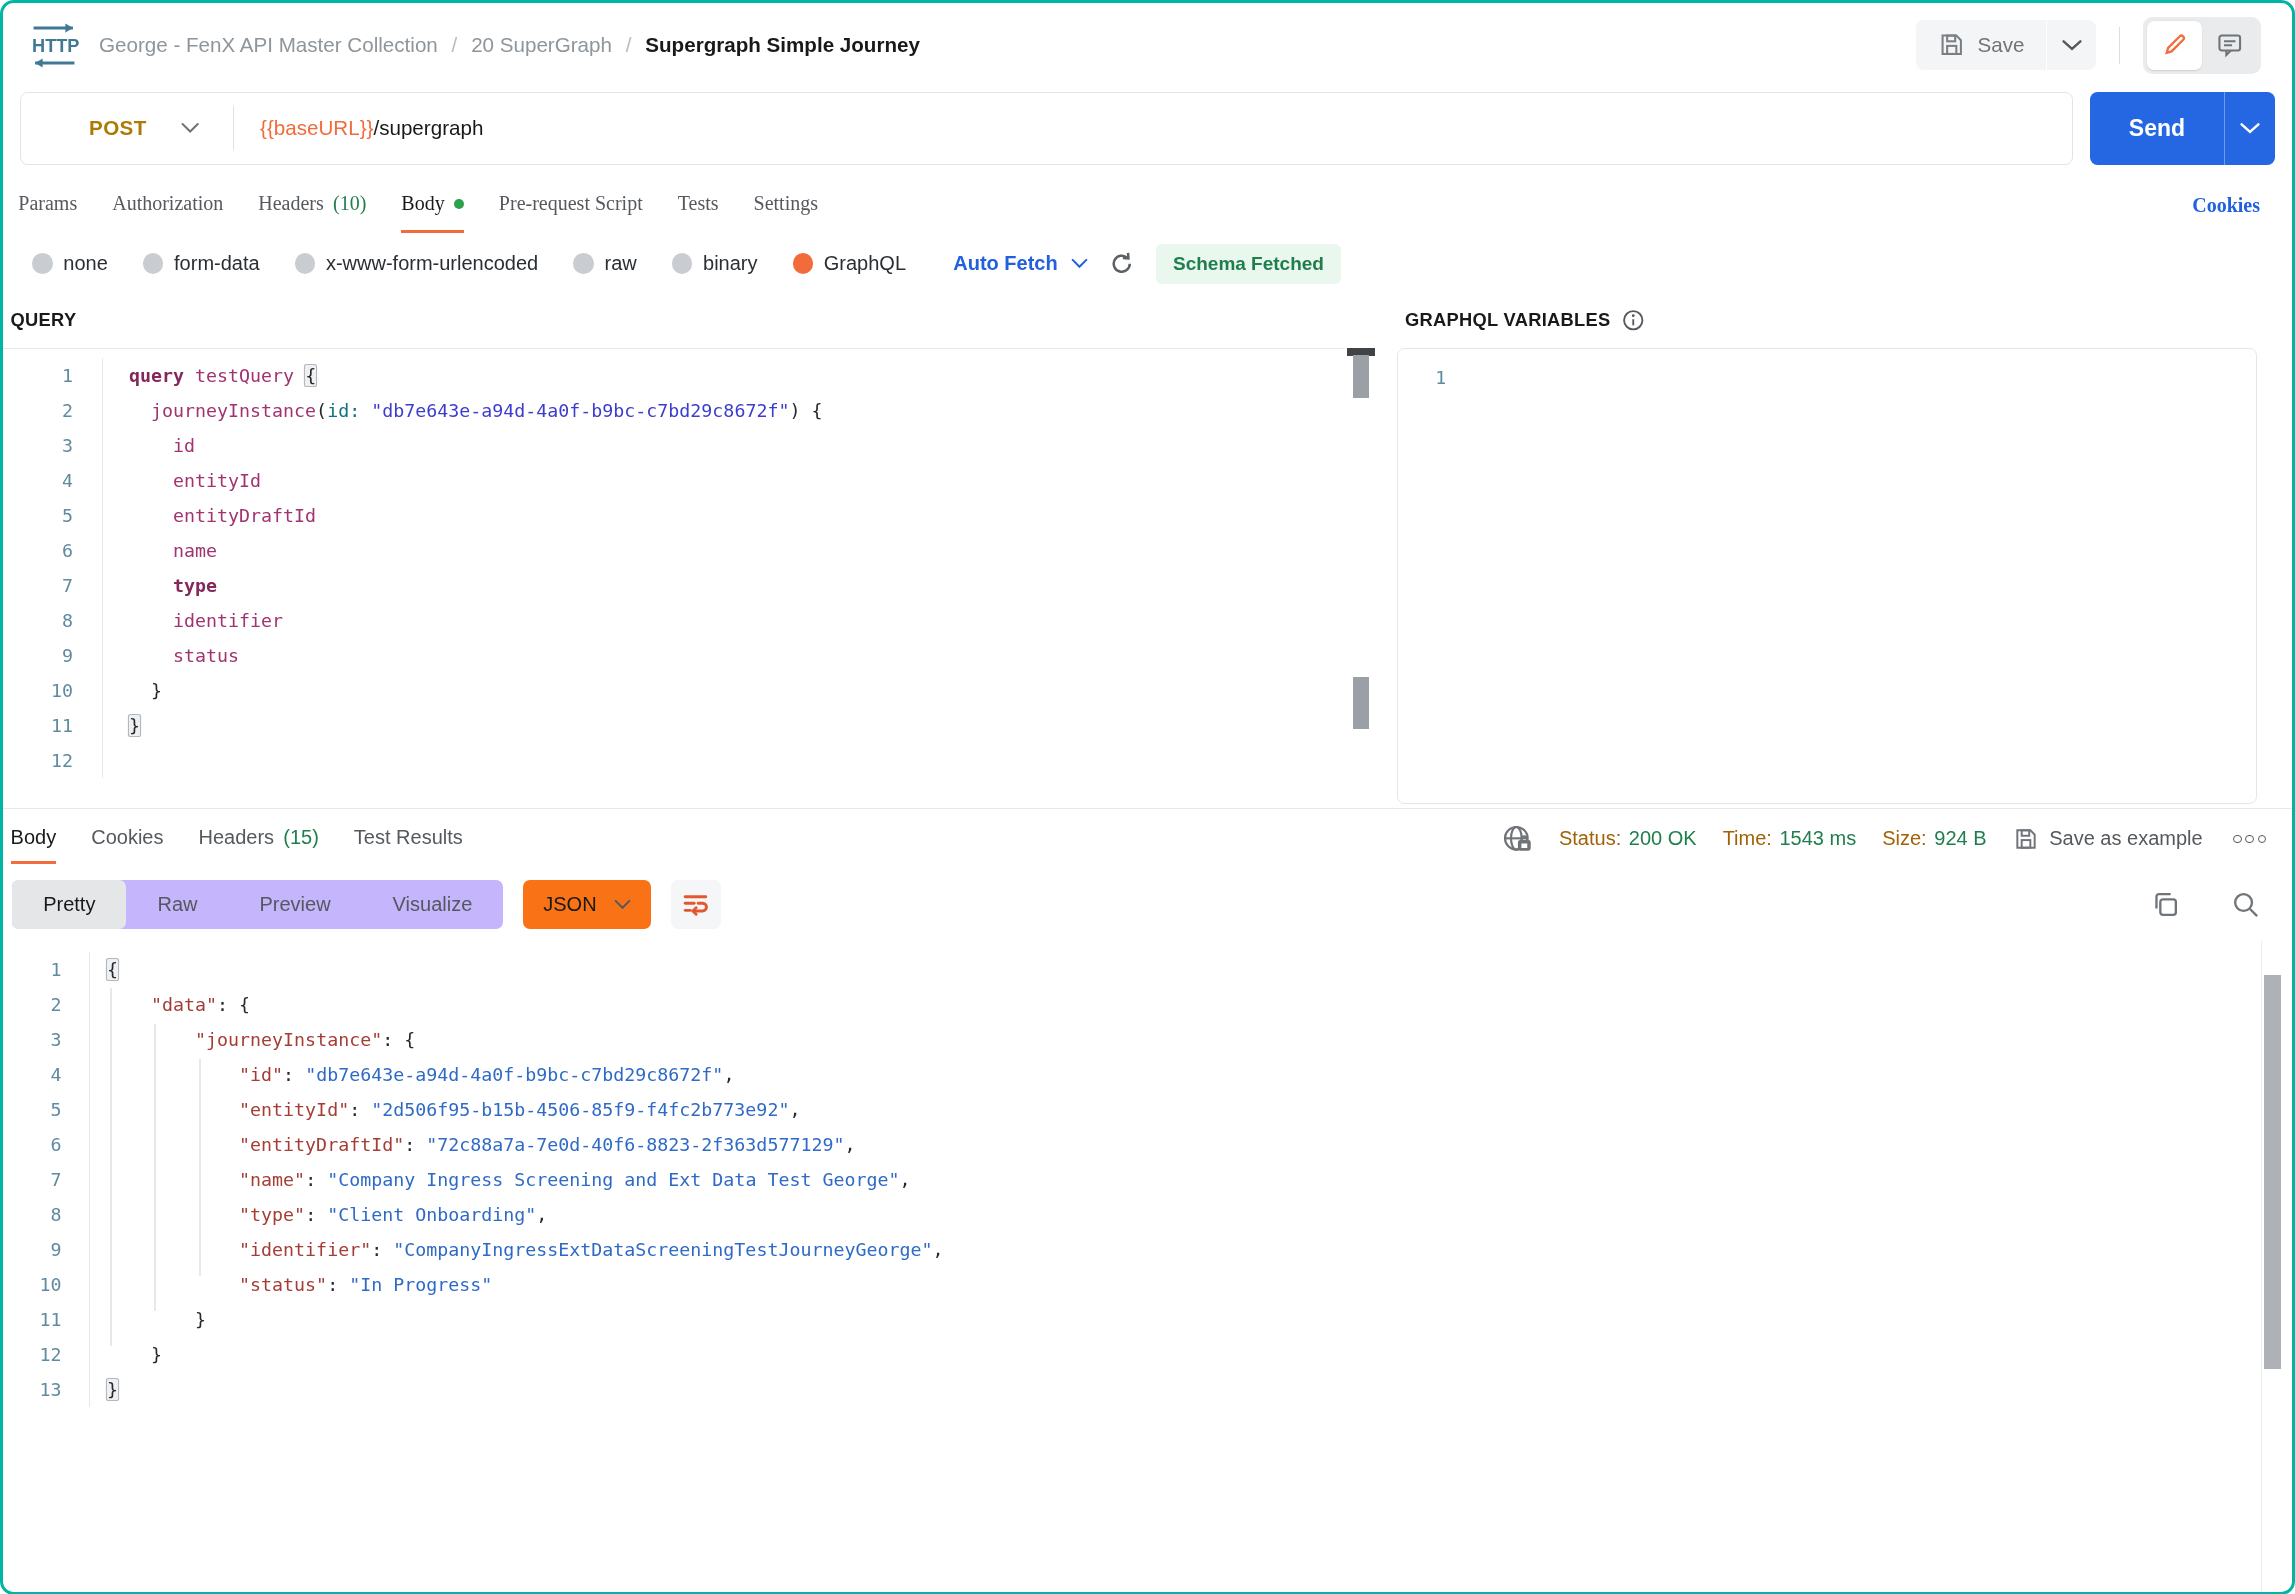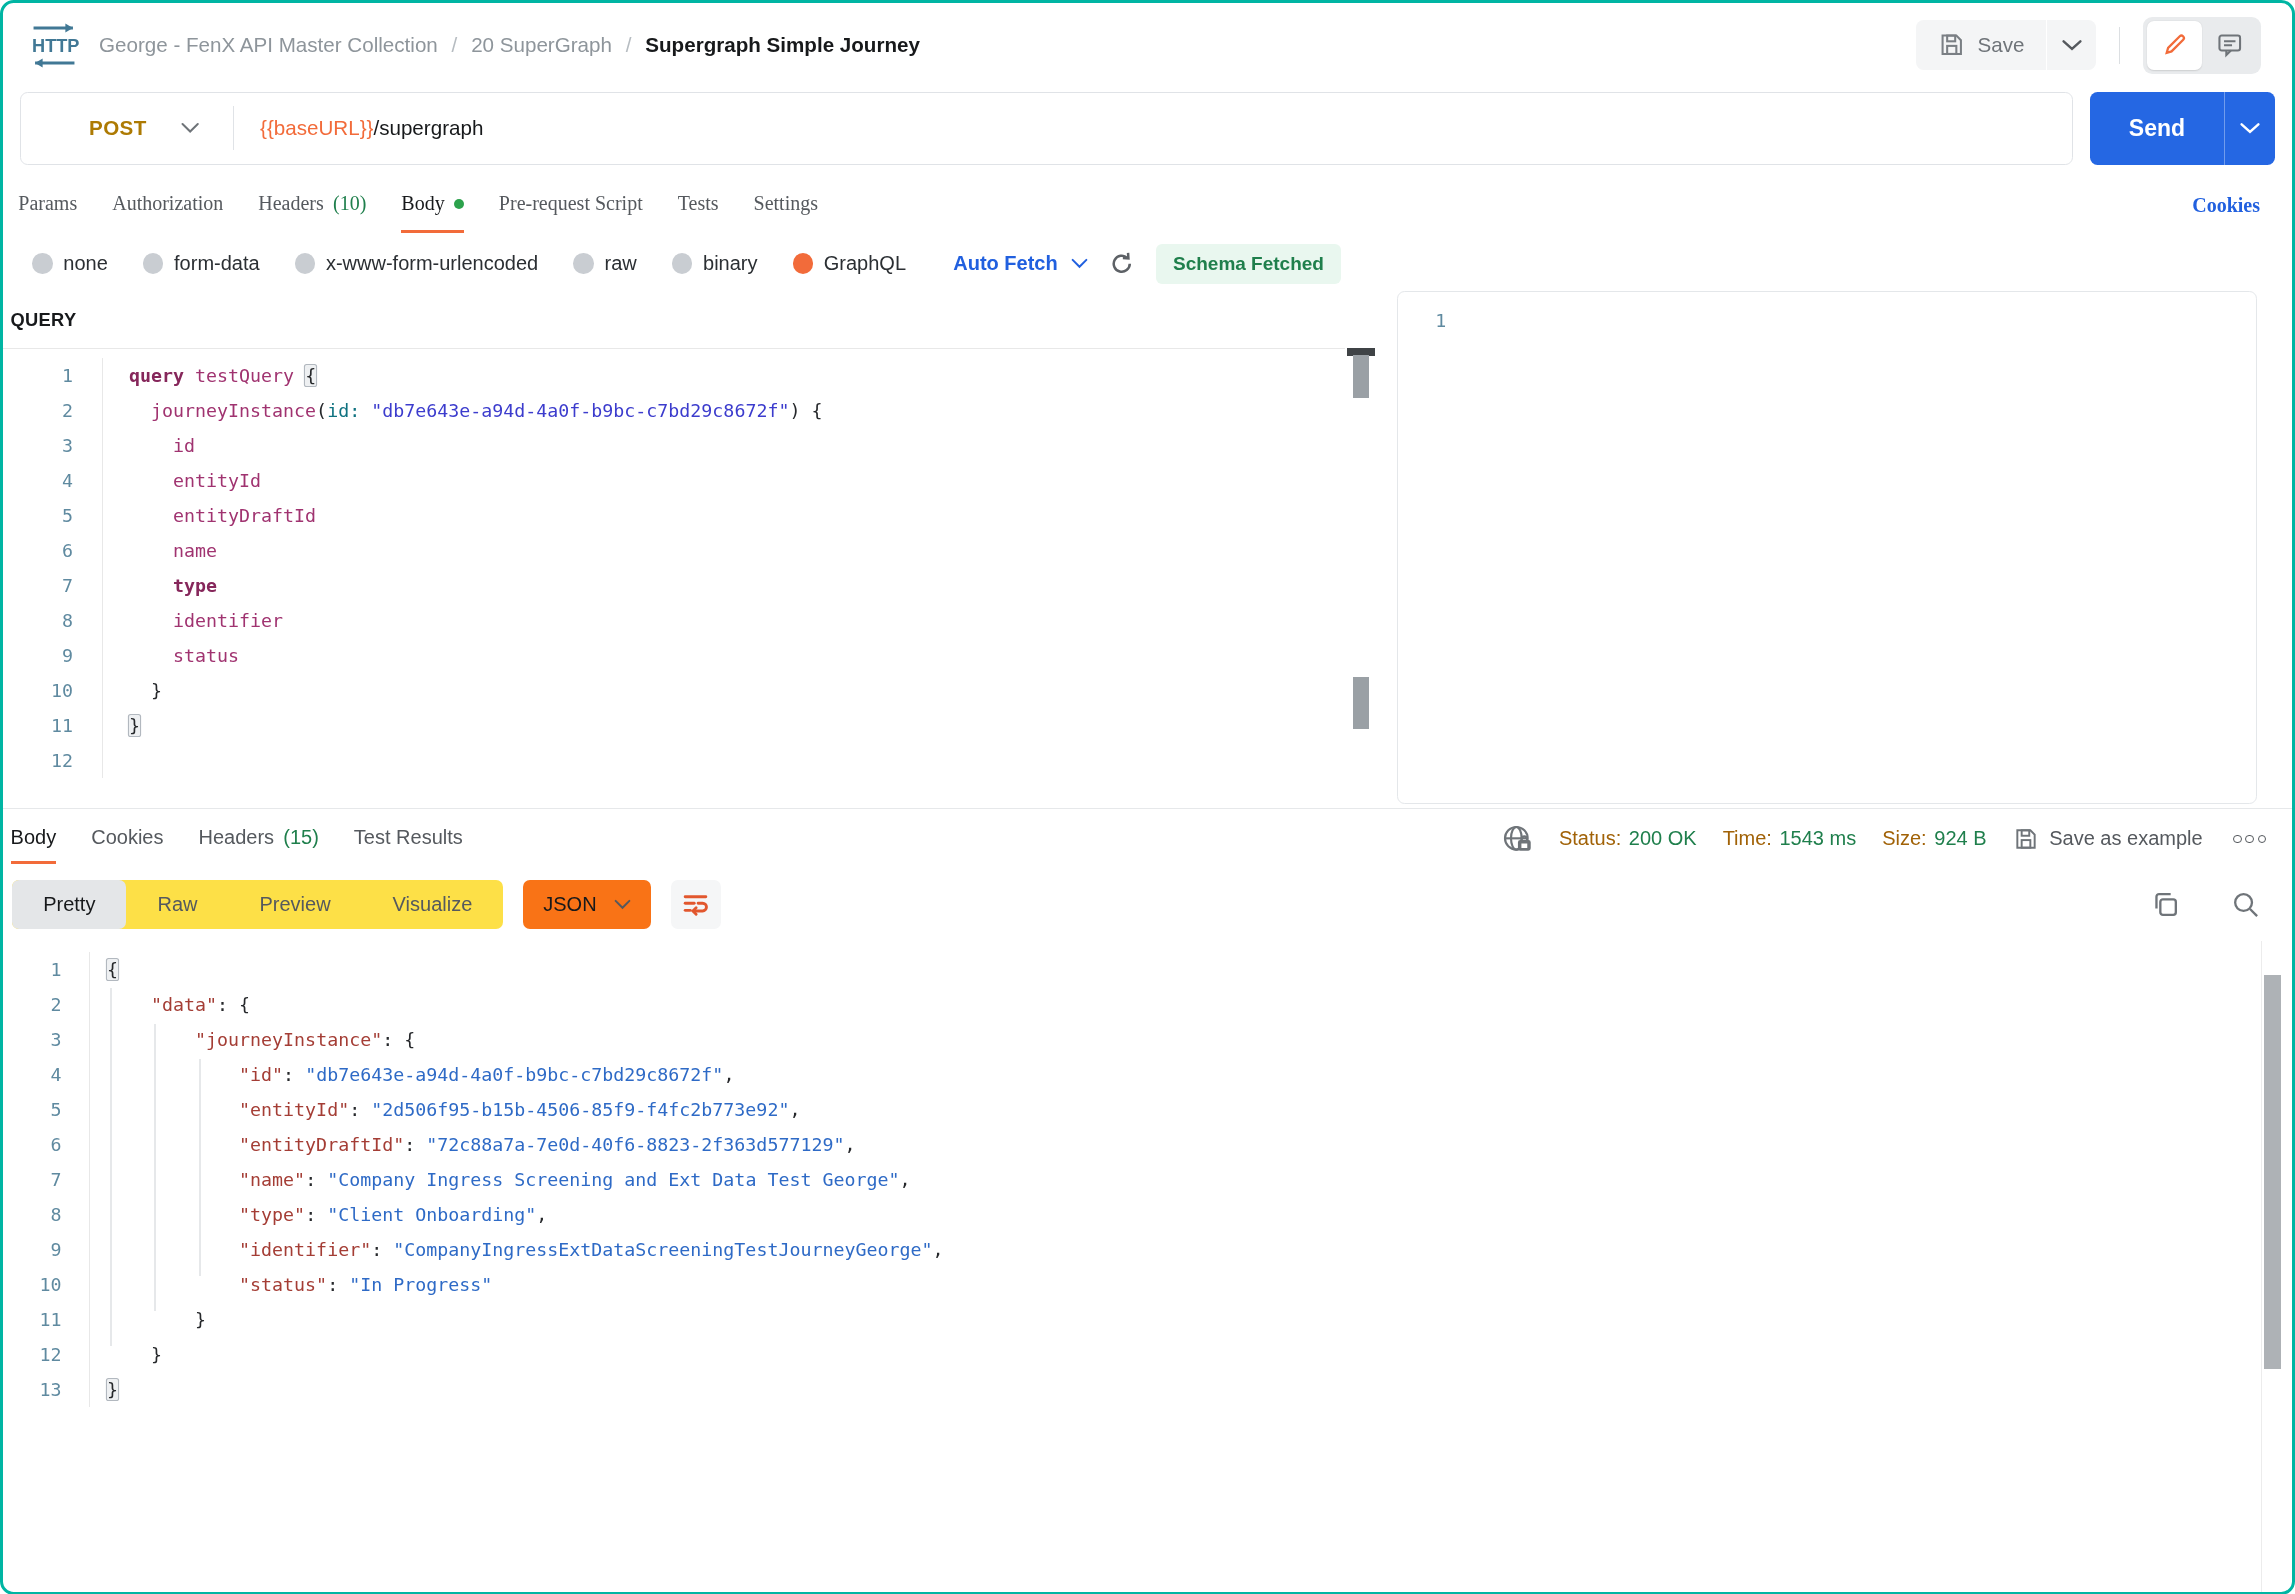--- a/index.html
+++ b/index.html
@@ -95,21 +95,21 @@
   .resp-tab.active { color:#17191b; border-bottom-color:#f26b3a; }
   .meta-right { margin-left:auto; display:flex; align-items:center; gap:26px; }
   .meta-pair { display:flex; gap:7.6px; font-size:20px; }
   .meta-pair .lbl { color:#a16207; }
   .meta-pair .val { color:#1f7f4c; }
   .save-example { display:flex; align-items:center; gap:10.7px; color:#55595e; font-size:20px; cursor:pointer; }
   .more-dots { display:flex; gap:3.8px; margin-left:4.6px; cursor:pointer; }
   .more-dots i { width:8.4px; height:8.4px; border:1.9px solid #55595e; border-radius:50%; display:block; }
 
   .resp-views { flex:0 0 73px; display:flex; align-items:center; padding:0 31px 0 9.2px; }
-  .view-group { display:flex; background:#fde047; border-radius:6.9px; height:49px; align-items:stretch; }
+  .view-group { display:flex; background:#c4b5fd; border-radius:6.9px; height:49px; align-items:stretch; }
   .view-item { display:flex; align-items:center; padding:0 31px; font-size:20px; color:#55595e; border-radius:6.9px; cursor:pointer; }
   .view-item.active { background:#e4e6e8; color:#17191b; }
   .json-pill { margin-left:20px; height:49px; display:flex; align-items:center; gap:17px; background:#f97316; border-radius:6.9px; padding:0 20px; font-size:20px; color:#17191b; cursor:pointer; }
   .wrap-pill { margin-left:20px; height:49px; width:50px; display:flex; align-items:center; justify-content:center; background:#f5f6f7; border-radius:6.9px; cursor:pointer; }
   .views-right { margin-left:auto; display:flex; align-items:center; gap:49px; color:#55595e; }
 
   .resp-body { flex:1; position:relative; padding-top:10.7px; overflow:hidden; }
   .resp-body .cl { height:35px; }
   .resp-body .ln { flex:0 0 86px; padding-right:27.5px; }
   .resp-body .lc { border-left:1.5px solid #e8e8e8; padding-left:17px; }
@@ -340,20 +340,30 @@
             <span class="lc mono"></span>
           </div>
         </div>
     </div>
     <div class="q-scrollbar">
       <div class="q-sb-cap"></div>
       <div class="q-sb-thumb"></div>
       <div class="q-sb-thumb2"></div>
     </div>
     <div class="v-panel">
+      <div class="v-label-row">
+        <span class="panel-label">GRAPHQL VARIABLES</span>
+        <span>
+          <svg width="24.5" height="24.5" viewBox="0 0 24 24" fill="none" stroke="#55595e" stroke-width="1.8">
+            <circle cx="12" cy="12" r="9"></circle>
+            <line x1="12" y1="11" x2="12" y2="17"></line>
+            <circle cx="12" cy="7.5" r="1.4" fill="#55595e" stroke="none"></circle>
+          </svg>
+        </span>
+      </div>
       <div class="v-box" id="vars-code">
           <div class="cl">
             <span class="ln mono">1</span>
             <span class="lc mono" style="border-left: none;"></span>
           </div>
         </div>
     </div>
   </div>
 
   <div class="resp-meta" id="resp-meta">

